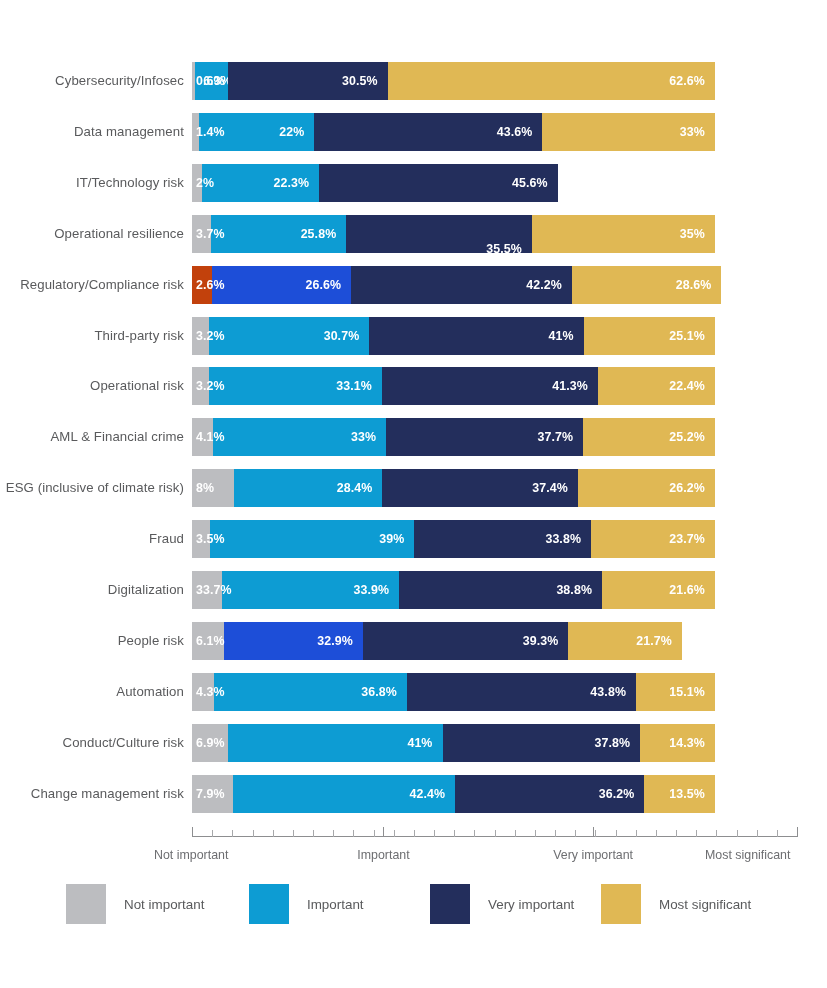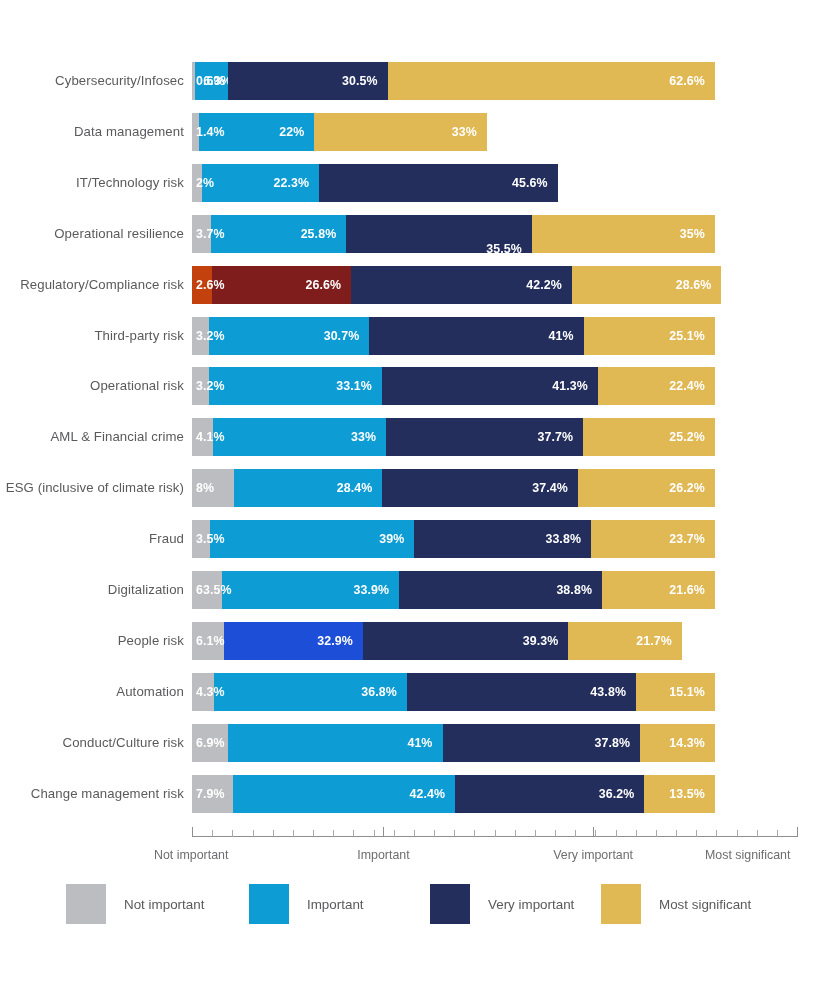--- a/index.html
+++ b/index.html
@@ -162,20 +162,23 @@
       </div>
       <div class="row" style="top: 112.9px;">
         <div class="cat-label">Data management</div>
         <div class="bar">
           <div class="seg s0" style="width: 7.322px; background: rgb(188, 189, 192); overflow: visible;">
             <span class="seg-val" style="position: absolute; left: 4px; z-index: 5;">1.4%</span>
           </div>
           <div class="seg s1" style="width: 115.06px; background: rgb(13, 156, 211);">
             <span class="seg-val" style="position: absolute; right: 10px;">22%</span>
           </div>
+          <div class="seg s2" style="width: 228.028px; background: rgb(35, 46, 92);">
+            <span class="seg-val" style="position: absolute; right: 10px;">43.6%</span>
+          </div>
           <div class="seg s3" style="width: 172.59px; background: rgb(224, 184, 84);">
             <span class="seg-val" style="position: absolute; right: 10px;">33%</span>
           </div>
         </div>
       </div>
       <div class="row" style="top: 163.8px;">
         <div class="cat-label">IT/Technology risk</div>
         <div class="bar">
           <div class="seg s0" style="width: 10.46px; background: rgb(188, 189, 192); overflow: visible;">
             <span class="seg-val" style="position: absolute; left: 4px; z-index: 5;">2%</span>
@@ -204,21 +207,21 @@
             <span class="seg-val" style="position: absolute; right: 10px; margin-left: 12px;">35%</span>
           </div>
         </div>
       </div>
       <div class="row" style="top: 265.6px;">
         <div class="cat-label">Regulatory/Compliance risk</div>
         <div class="bar">
           <div class="seg s0" style="width: 20px; background: #c2410c; overflow: visible;">
             <span class="seg-val" style="position: absolute; left: 4px; z-index: 5;">2.6%</span>
           </div>
-          <div class="seg s1" style="width: 139.118px; background: #7f1d1d;">
+          <div class="seg s1" style="width: 139.118px; background: #1d4ed8;">
             <span class="seg-val" style="position: absolute; right: 10px;">26.6%</span>
           </div>
           <div class="seg s2" style="width: 220.706px; background: rgb(35, 46, 92);">
             <span class="seg-val" style="position: absolute; right: 10px;">42.2%</span>
           </div>
           <div class="seg s3" style="width: 149.578px; background: rgb(224, 184, 84);">
             <span class="seg-val" style="position: absolute; right: 10px;">28.6%</span>
           </div>
         </div>
       </div>
@@ -304,21 +307,21 @@
           </div>
           <div class="seg s3" style="width: 123.951px; background: rgb(224, 184, 84);">
             <span class="seg-val" style="position: absolute; right: 10px;">23.7%</span>
           </div>
         </div>
       </div>
       <div class="row" style="top: 571px;">
         <div class="cat-label">Digitalization</div>
         <div class="bar">
           <div class="seg s0" style="width: 29.811px; background: rgb(188, 189, 192); overflow: visible;">
-            <span class="seg-val" style="position: absolute; left: 4px; z-index: 5;">63.5%</span>
+            <span class="seg-val" style="position: absolute; left: 4px; z-index: 5;">33.7%</span>
           </div>
           <div class="seg s1" style="width: 177.297px; background: rgb(13, 156, 211);">
             <span class="seg-val" style="position: absolute; right: 10px;">33.9%</span>
           </div>
           <div class="seg s2" style="width: 202.924px; background: rgb(35, 46, 92);">
             <span class="seg-val" style="position: absolute; right: 10px;">38.8%</span>
           </div>
           <div class="seg s3" style="width: 112.968px; background: rgb(224, 184, 84);">
             <span class="seg-val" style="position: absolute; right: 10px;">21.6%</span>
           </div>

